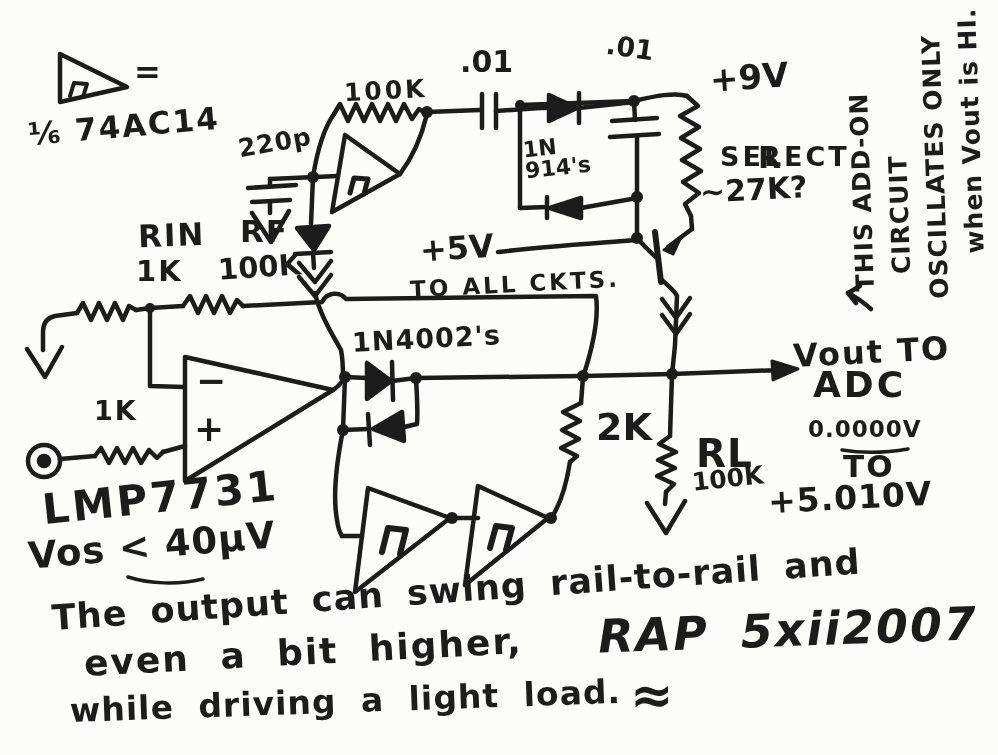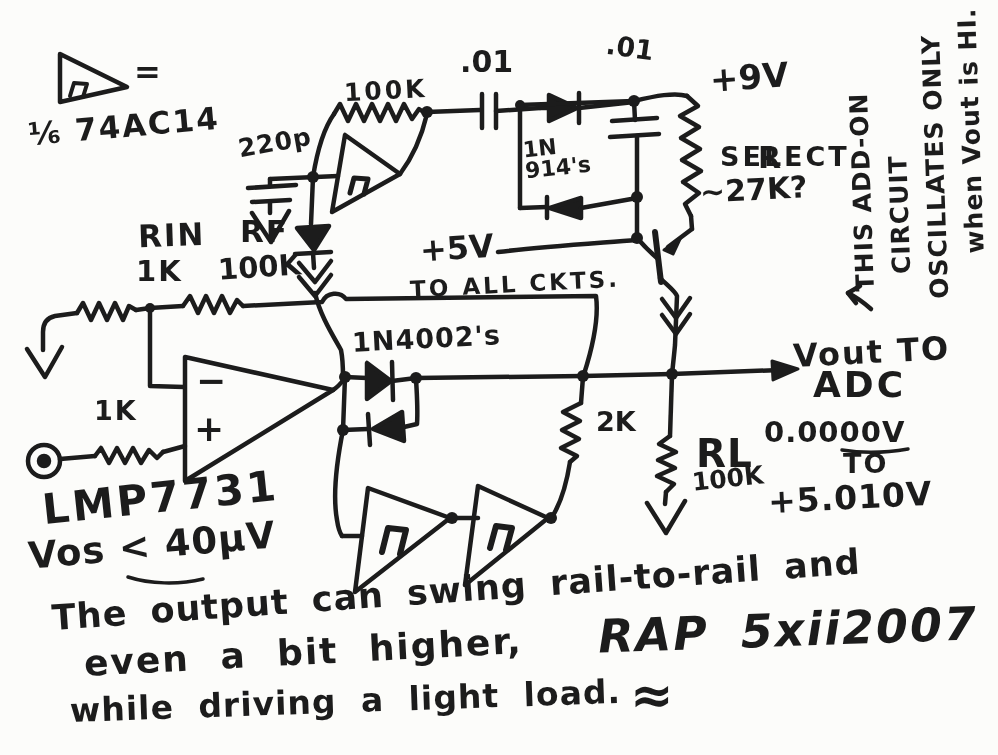--- a/index.html
+++ b/index.html
@@ -30,25 +30,25 @@
   .rinN{left:138px;top:219px;font-size:31px;letter-spacing:2px;transform:rotate(-2deg);}
   .rinV{left:136px;top:256px;font-size:29px;letter-spacing:2px;}
   .rfN{left:226px;top:215px;font-size:31px;letter-spacing:2px;margin-left:14px;}
   .rfV{left:218px;top:252px;font-size:29px;transform:rotate(-4deg);}
   .d4002{left:352px;top:325px;font-size:27px;letter-spacing:1px;transform:rotate(-3deg);}
   .om{left:196px;top:362px;font-size:36px;}
   .op{left:194px;top:410px;font-size:36px;}
   .r1kp{left:94px;top:397px;font-size:27px;letter-spacing:2px;}
   .part{left:42px;top:476px;font-size:42px;letter-spacing:3px;transform:rotate(-6deg);}
   .vos{left:28px;top:527px;font-size:37px;letter-spacing:1px;transform:rotate(-5deg);}
-  .r2k{left:596px;top:408px;font-size:27px;}
+  .r2k{left:596px;top:408px;font-size:38px;}
   .vo1{left:793px;top:336px;font-size:32px;letter-spacing:2px;transform:rotate(-3deg);}
   .vo2{left:813px;top:366px;font-size:36px;letter-spacing:3px;}
-  .vo3{left:764px;top:417px;font-size:29px;letter-spacing:1px;}
-  .vo4{left:843px;top:450px;font-size:27px;letter-spacing:2px;}
+  .vo3{left:808px;top:417px;font-size:23px;letter-spacing:1px;}
+  .vo4{left:843px;top:450px;font-size:31px;letter-spacing:2px;}
   .vo5{left:768px;top:481px;font-size:33px;letter-spacing:1px;transform:rotate(-3deg);}
   .rlN{left:696px;top:434px;font-size:39px;letter-spacing:1px;}
   .rlV{left:692px;top:466px;font-size:25px;transform:rotate(-6deg);}
   .note1{left:52px;top:600px;font-size:35px;letter-spacing:1px;word-spacing:10px;transform:rotate(-4deg);transform-origin:0 50%;}
   .note2{left:84px;top:645px;font-size:36px;letter-spacing:2px;word-spacing:16px;transform:rotate(-3deg);transform-origin:0 50%;}
   .note3{left:70px;top:694px;font-size:33px;letter-spacing:1px;word-spacing:12px;transform:rotate(-2deg);transform-origin:0 50%;}
   .sig{left:598px;top:606px;font-size:46px;letter-spacing:2px;word-spacing:14px;font-style:italic;transform:rotate(-2deg);}
   .approx{left:630px;top:668px;font-size:52px;}
   .side-note{
     position:absolute;left:848px;top:322px;width:322px;height:152px;

